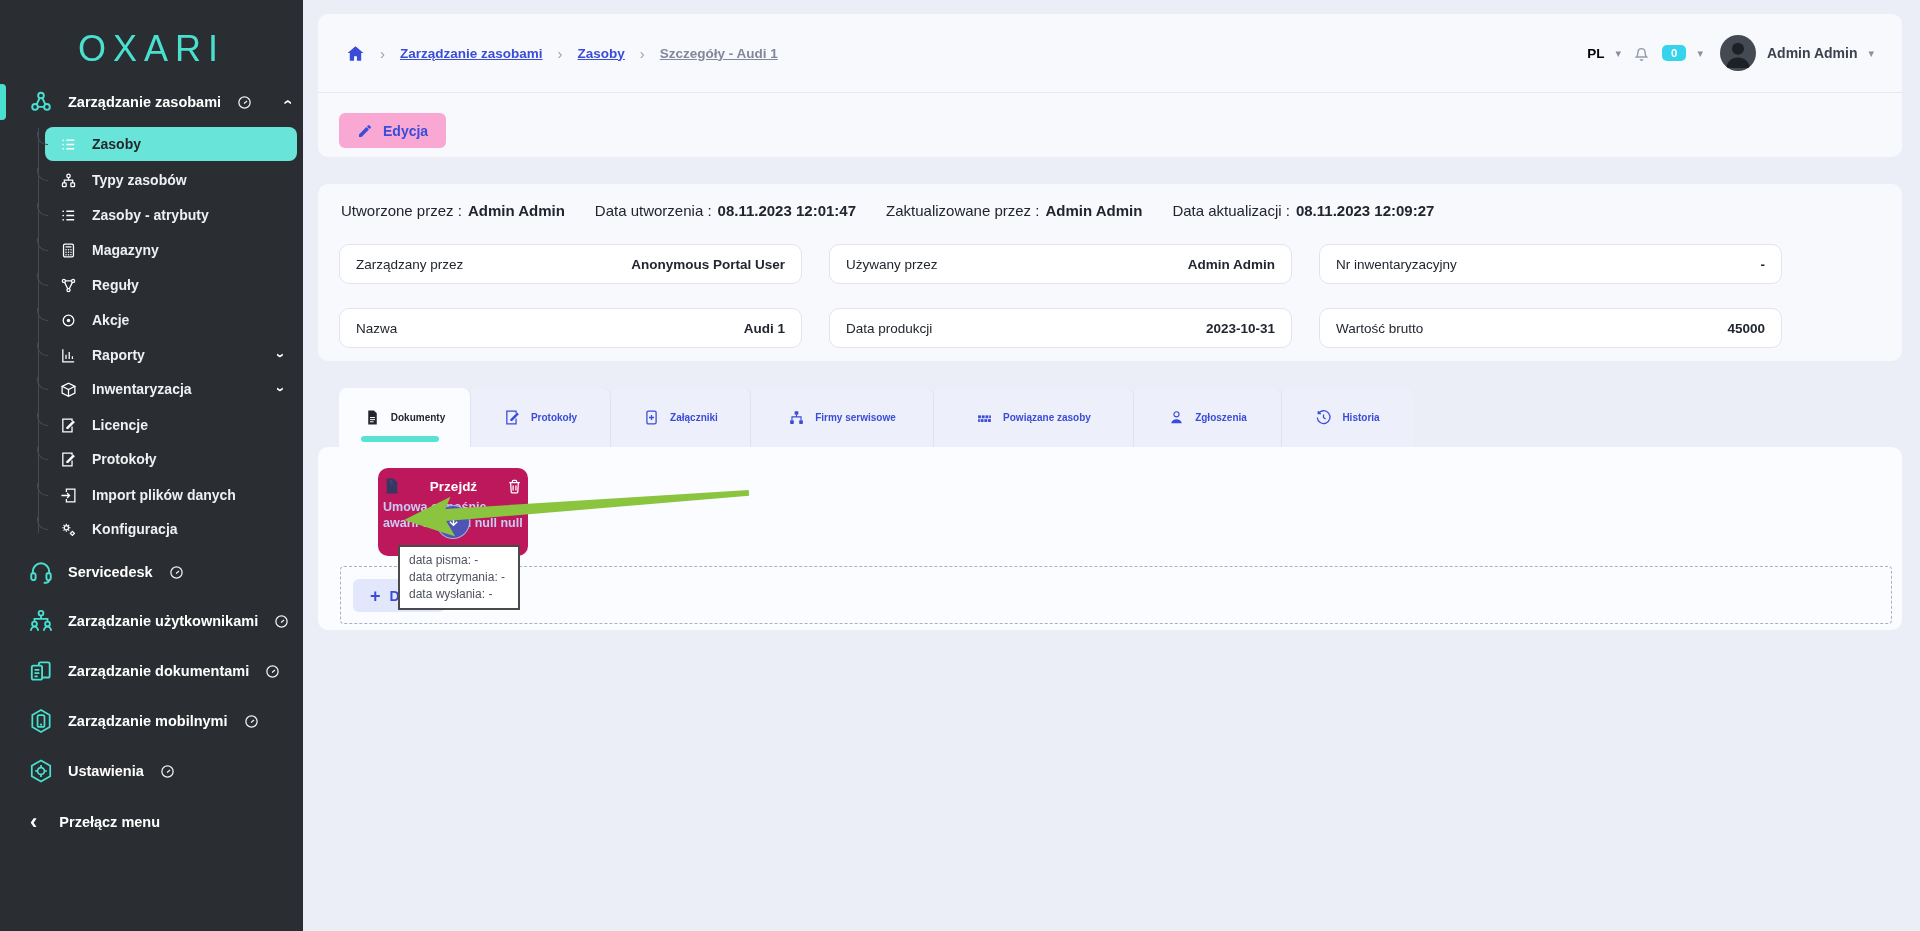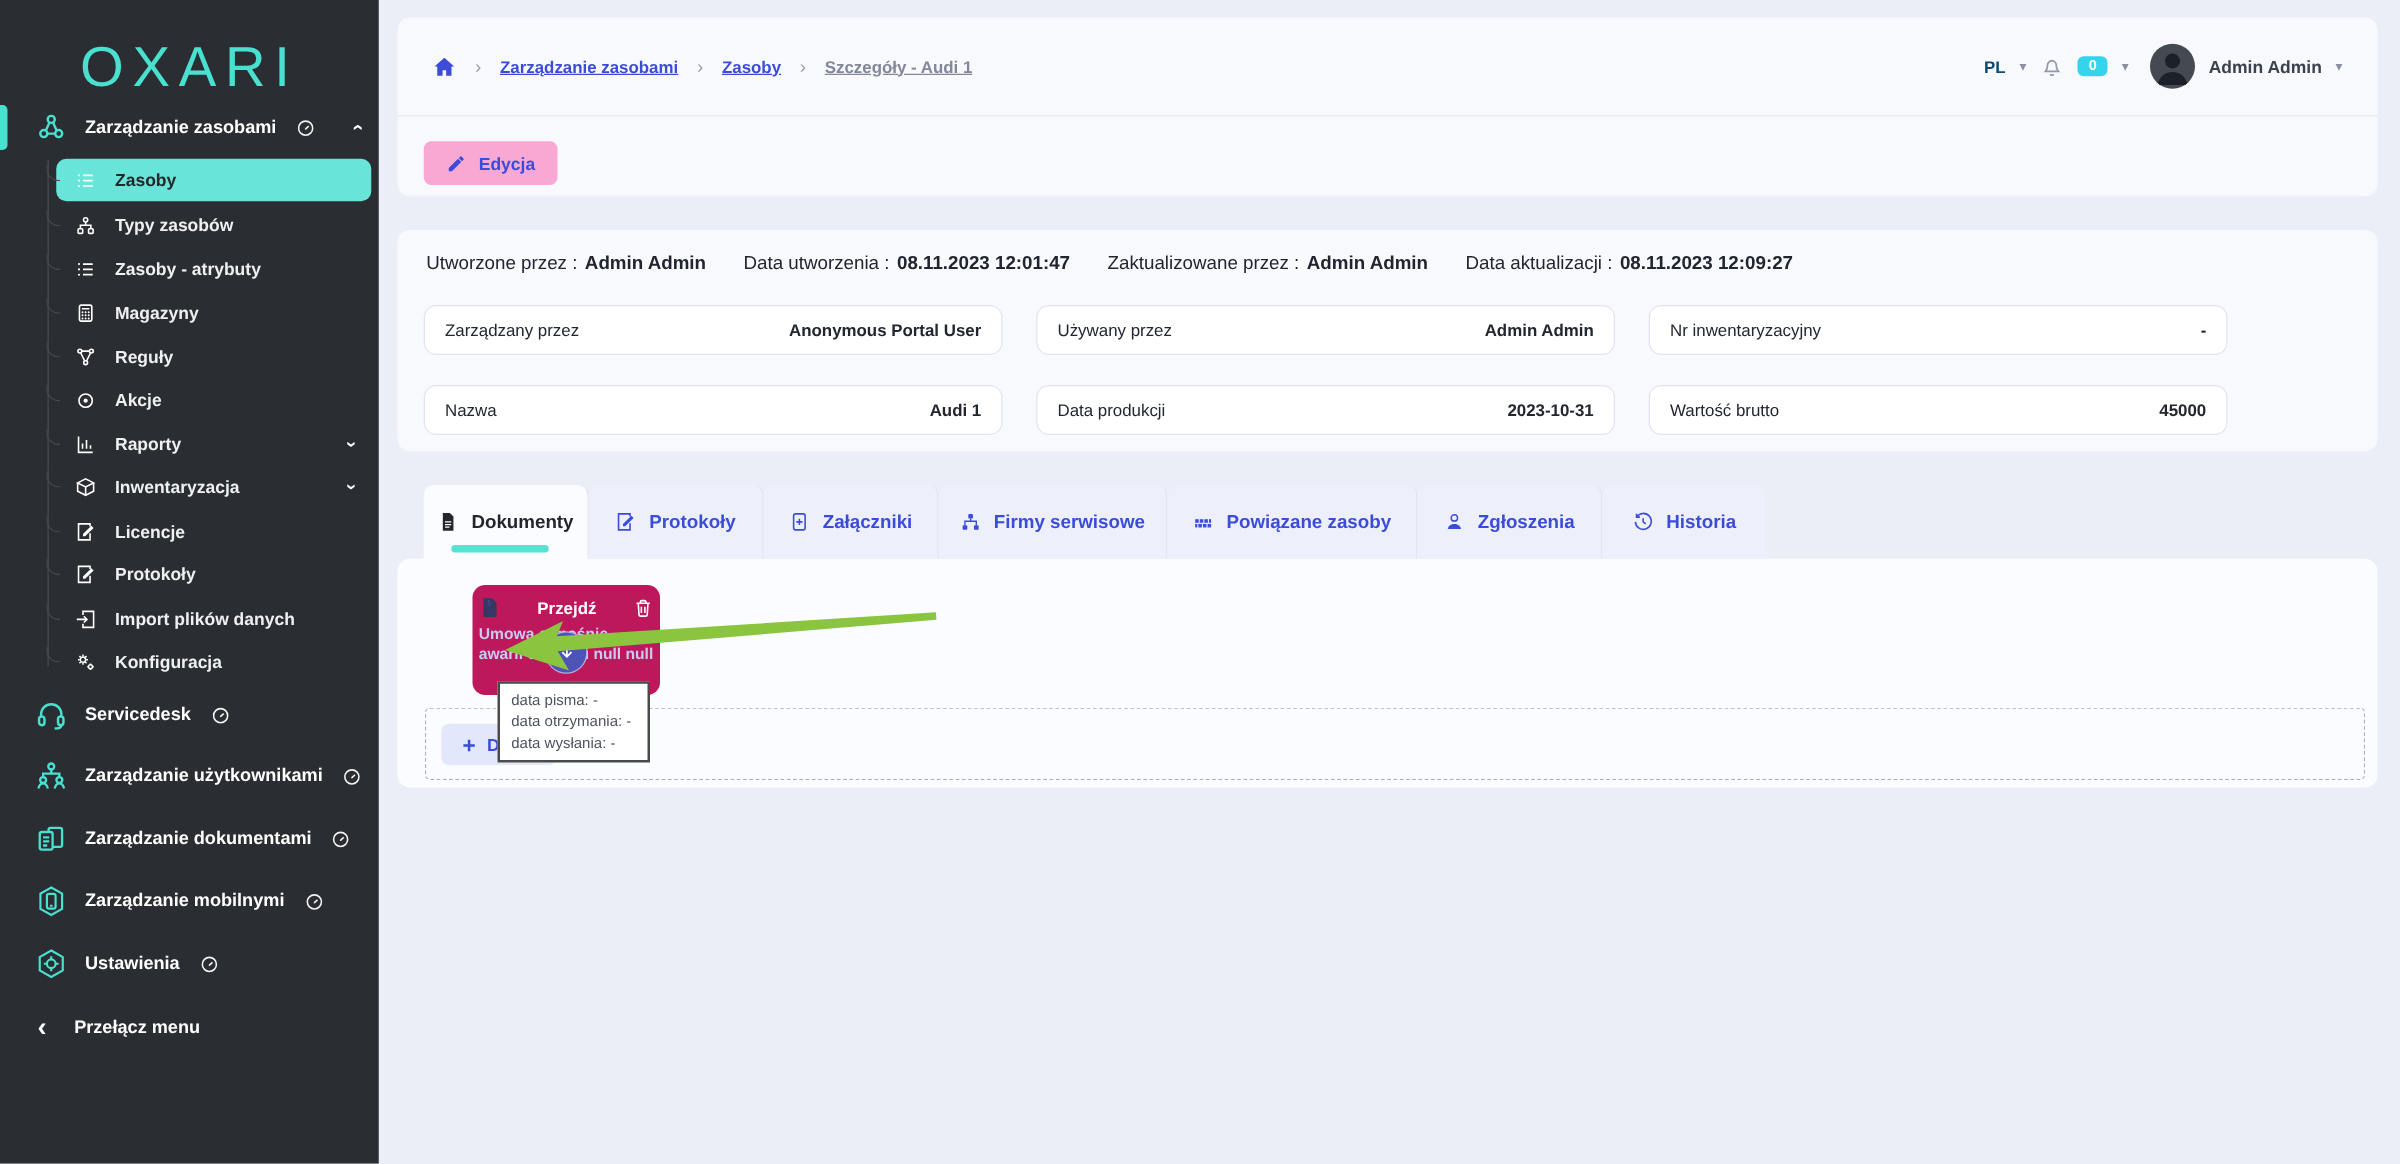--- a/index.html
+++ b/index.html
@@ -2,21 +2,21 @@
 <html><head>
 <meta charset="utf-8">
 <style>
   * { margin:0; padding:0; box-sizing:border-box; }
   html,body { width:1920px; height:931px; overflow:hidden; }
   body { font-family:"Liberation Sans","DejaVu Sans",sans-serif; background:#eceef7; }
   #app { position:relative; width:1920px; height:931px; background:#eceef7; }
 
   
   .sidebar { position:absolute; left:0; top:0; width:303px; height:931px; background:#2a2d31; z-index:50; }
-  .logo { position:absolute; top:28px; left:0; right:0; text-align:center; color:#49e0d0; font-size:45px; font-weight:400; letter-spacing:7px; }
+  .logo { position:absolute; top:28px; left:0; right:0; text-align:center; color:#49e0d0; font-size:36px; font-weight:400; letter-spacing:7px; }
   .active-ind { position:absolute; left:0; top:84px; width:6px; height:36px; background:#49e0d0; border-radius:0 4px 4px 0; }
   .sec { position:absolute; left:0; width:303px; height:40px; display:flex; align-items:center; gap:14px; padding-left:28px; color:#fff; font-weight:700; font-size:14.5px; cursor:pointer; }
   .sec .si { color:#49e0d0; display:flex; }
   .sec .gauge { display:flex; color:#fff; opacity:.95; margin-left:2px; }
   .sec-chev { position:absolute; right:14px; top:11px; color:#fff; font-size:16px; transform:rotate(-90deg); font-weight:700; }
   .conn { position:absolute; left:38px; top:128px; width:1px; height:405px; background:#474a4f; }
   .sub { position:absolute; left:45px; width:252px; height:34px; display:flex; align-items:center; gap:15px; padding-left:15px; color:#eef0f2; font-weight:600; font-size:14px; border-radius:8px; cursor:pointer; }
   .sub::before { content:''; position:absolute; left:-8px; top:calc(50% - 12px); width:10px; height:12px; border-left:1px solid #474a4f; border-bottom:1px solid #474a4f; border-bottom-left-radius:10px; }
   .sub .si { color:#fff; display:flex; }
   .sub.active { background:#68e4d8; color:#24272b; }
@@ -26,40 +26,40 @@
 
   
   .panel1 { position:absolute; left:318px; top:14px; width:1584px; height:143px; background:#f8f9fd; border-radius:10px; }
   .bc-row { position:absolute; left:0; top:0; width:100%; height:79px; display:flex; align-items:center; padding:0 28px; border-bottom:1px solid #e7e9f2; }
   .bc { display:flex; align-items:center; gap:15px; font-size:13.5px; }
   .bc .home { color:#3b4cd8; display:flex; cursor:pointer; }
   .bc .sep { color:#9aa0ad; font-size:15px; }
   .bc a { color:#3b4cd8; font-weight:600; text-decoration:underline; cursor:pointer; }
   .bc .last { color:#82879a; font-weight:600; text-decoration:underline; }
   .bc-right { margin-left:auto; display:flex; align-items:center; gap:11px; }
-  .lang { color:#0c4a6e; font-size:13.5px; font-weight:600; cursor:pointer;margin-left:23px; }
+  .lang { color:#000000; font-size:13.5px; font-weight:600; cursor:pointer;margin-left:23px; }
   .caret { color:#8b90a0; font-size:11px; cursor:pointer; }
   .bell { color:#949aab; display:flex; cursor:pointer; }
   .badge { background:#36d3ec; color:#fff; font-size:11.5px; font-weight:700; padding:2px 9px; border-radius:5px; }
   .avatar { width:36px; height:36px; border-radius:50%; background:#454952; display:flex; align-items:flex-end; justify-content:center; overflow:hidden; margin-left:6px; cursor:pointer; }
   .uname { color:#3c414e; font-size:14px; font-weight:600; cursor:pointer; }
   .edit-btn { position:absolute; left:21px; top:99px; height:35px; padding:0 18px; display:flex; align-items:center; gap:10px; background:#f9a8d4; color:#3b4cd8; border-radius:6px; font-size:14px; font-weight:600; border:none; cursor:pointer; font-family:inherit; }
 
   
   .panel2 { position:absolute; left:318px; top:184px; width:1584px; height:177px; background:#f8f9fd; border-radius:10px; }
   .meta-row { position:absolute; left:23px; top:18px; display:flex; gap:30px; font-size:15px; color:#21252f; }
   .meta-pair { display:flex; gap:6px; white-space:nowrap; }
   .meta-pair b { font-weight:700; }
   .fields { position:absolute; left:21px; top:60px; display:grid; grid-template-columns:repeat(3,463px); gap:24px 27px; }
   .field { height:40px; background:#fff; border:1px solid #e1e4f0; border-radius:10px; display:flex; align-items:center; justify-content:space-between; padding:0 16px; font-size:13.5px; color:#22262f; cursor:default; }
   .field b { font-weight:700; }
 
   
   .tabs { position:absolute; left:339px; top:388px; display:flex; height:59px; z-index:2; }
-  .tab { display:flex; align-items:center; justify-content:center; gap:10px; font-size:15px; font-weight:600; color:#3b4cd8; background:#edeffa; border-right:1px solid #dfe2f0; border-radius:8px 8px 0 0; cursor:pointer; position:relative; }
+  .tab { display:flex; align-items:center; justify-content:center; gap:10px; font-size:10px; font-weight:600; color:#3b4cd8; background:#edeffa; border-right:1px solid #dfe2f0; border-radius:8px 8px 0 0; cursor:pointer; position:relative; }
   .tab .ti { display:flex; }
   .tab.active { background:#fbfcff; color:#23262e; }
   .tab.active::after { content:''; position:absolute; left:22px; bottom:5px; width:78px; height:6px; border-radius:3px; background:#57e2d3; }
 
   
   .content-panel { position:absolute; left:318px; top:447px; width:1584px; height:183px; background:#fbfcff; border-radius:10px; }
   .doc-card { position:absolute; left:22px; top:21px; width:150px; height:88px; background:#be185d; border-radius:10px; padding:9px 5px; z-index:5; cursor:pointer;margin-left:38px; }
   .doc-head { display:flex; align-items:center; justify-content:space-between; }
   .doc-open { color:#fff; font-size:13.5px; font-weight:700; }
   .doc-title { margin-top:5px; font-size:12.5px; line-height:15.5px; color:#c8ccf2; font-weight:600; }

